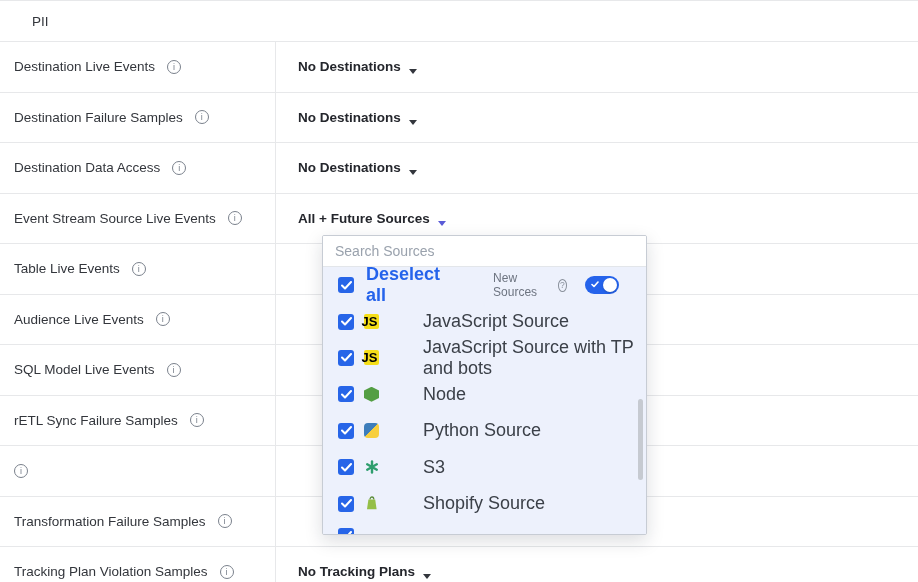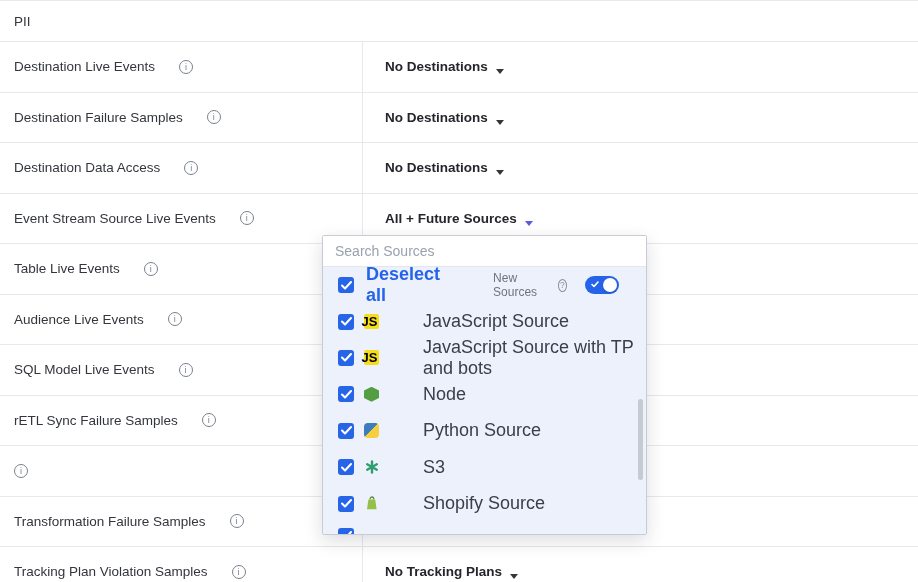--- a/index.html
+++ b/index.html
@@ -8,26 +8,26 @@
     font-family:"Liberation Sans", sans-serif;
     background:#ffffff;
     color:#32363d;
     position:relative;
     overflow:hidden;
   }
   .page { position:absolute; inset:0; border-top:1px solid #e7e8ea; }
 
   .section-row {
     height:41px; display:flex; align-items:center;
-    padding-left:14px; border-bottom:1px solid #e7e8ea;
+    padding-left:32px; border-bottom:1px solid #e7e8ea;
     font-size:13.5px; color:#33363c;
   }
   .row { display:flex; height:50.5px; border-bottom:1px solid #e7e8ea; }
   .cell-label {
-    width:363px; flex:none; display:flex; align-items:center; gap:24px;
+    width:276px; flex:none; display:flex; align-items:center; gap:12px;
     padding-left:14px; border-right:1px solid #e7e8ea;
     font-size:13.5px; color:#33363c;
   }
   .cell-value { flex:1; display:flex; align-items:center; padding-left:22px; }
   .value-trigger {
     display:inline-flex; align-items:flex-end; gap:8px;
     font-size:13.5px; font-weight:700; color:#24262c; cursor:pointer;
   }
   .caret {
     width:0; height:0; margin-top:1px;

